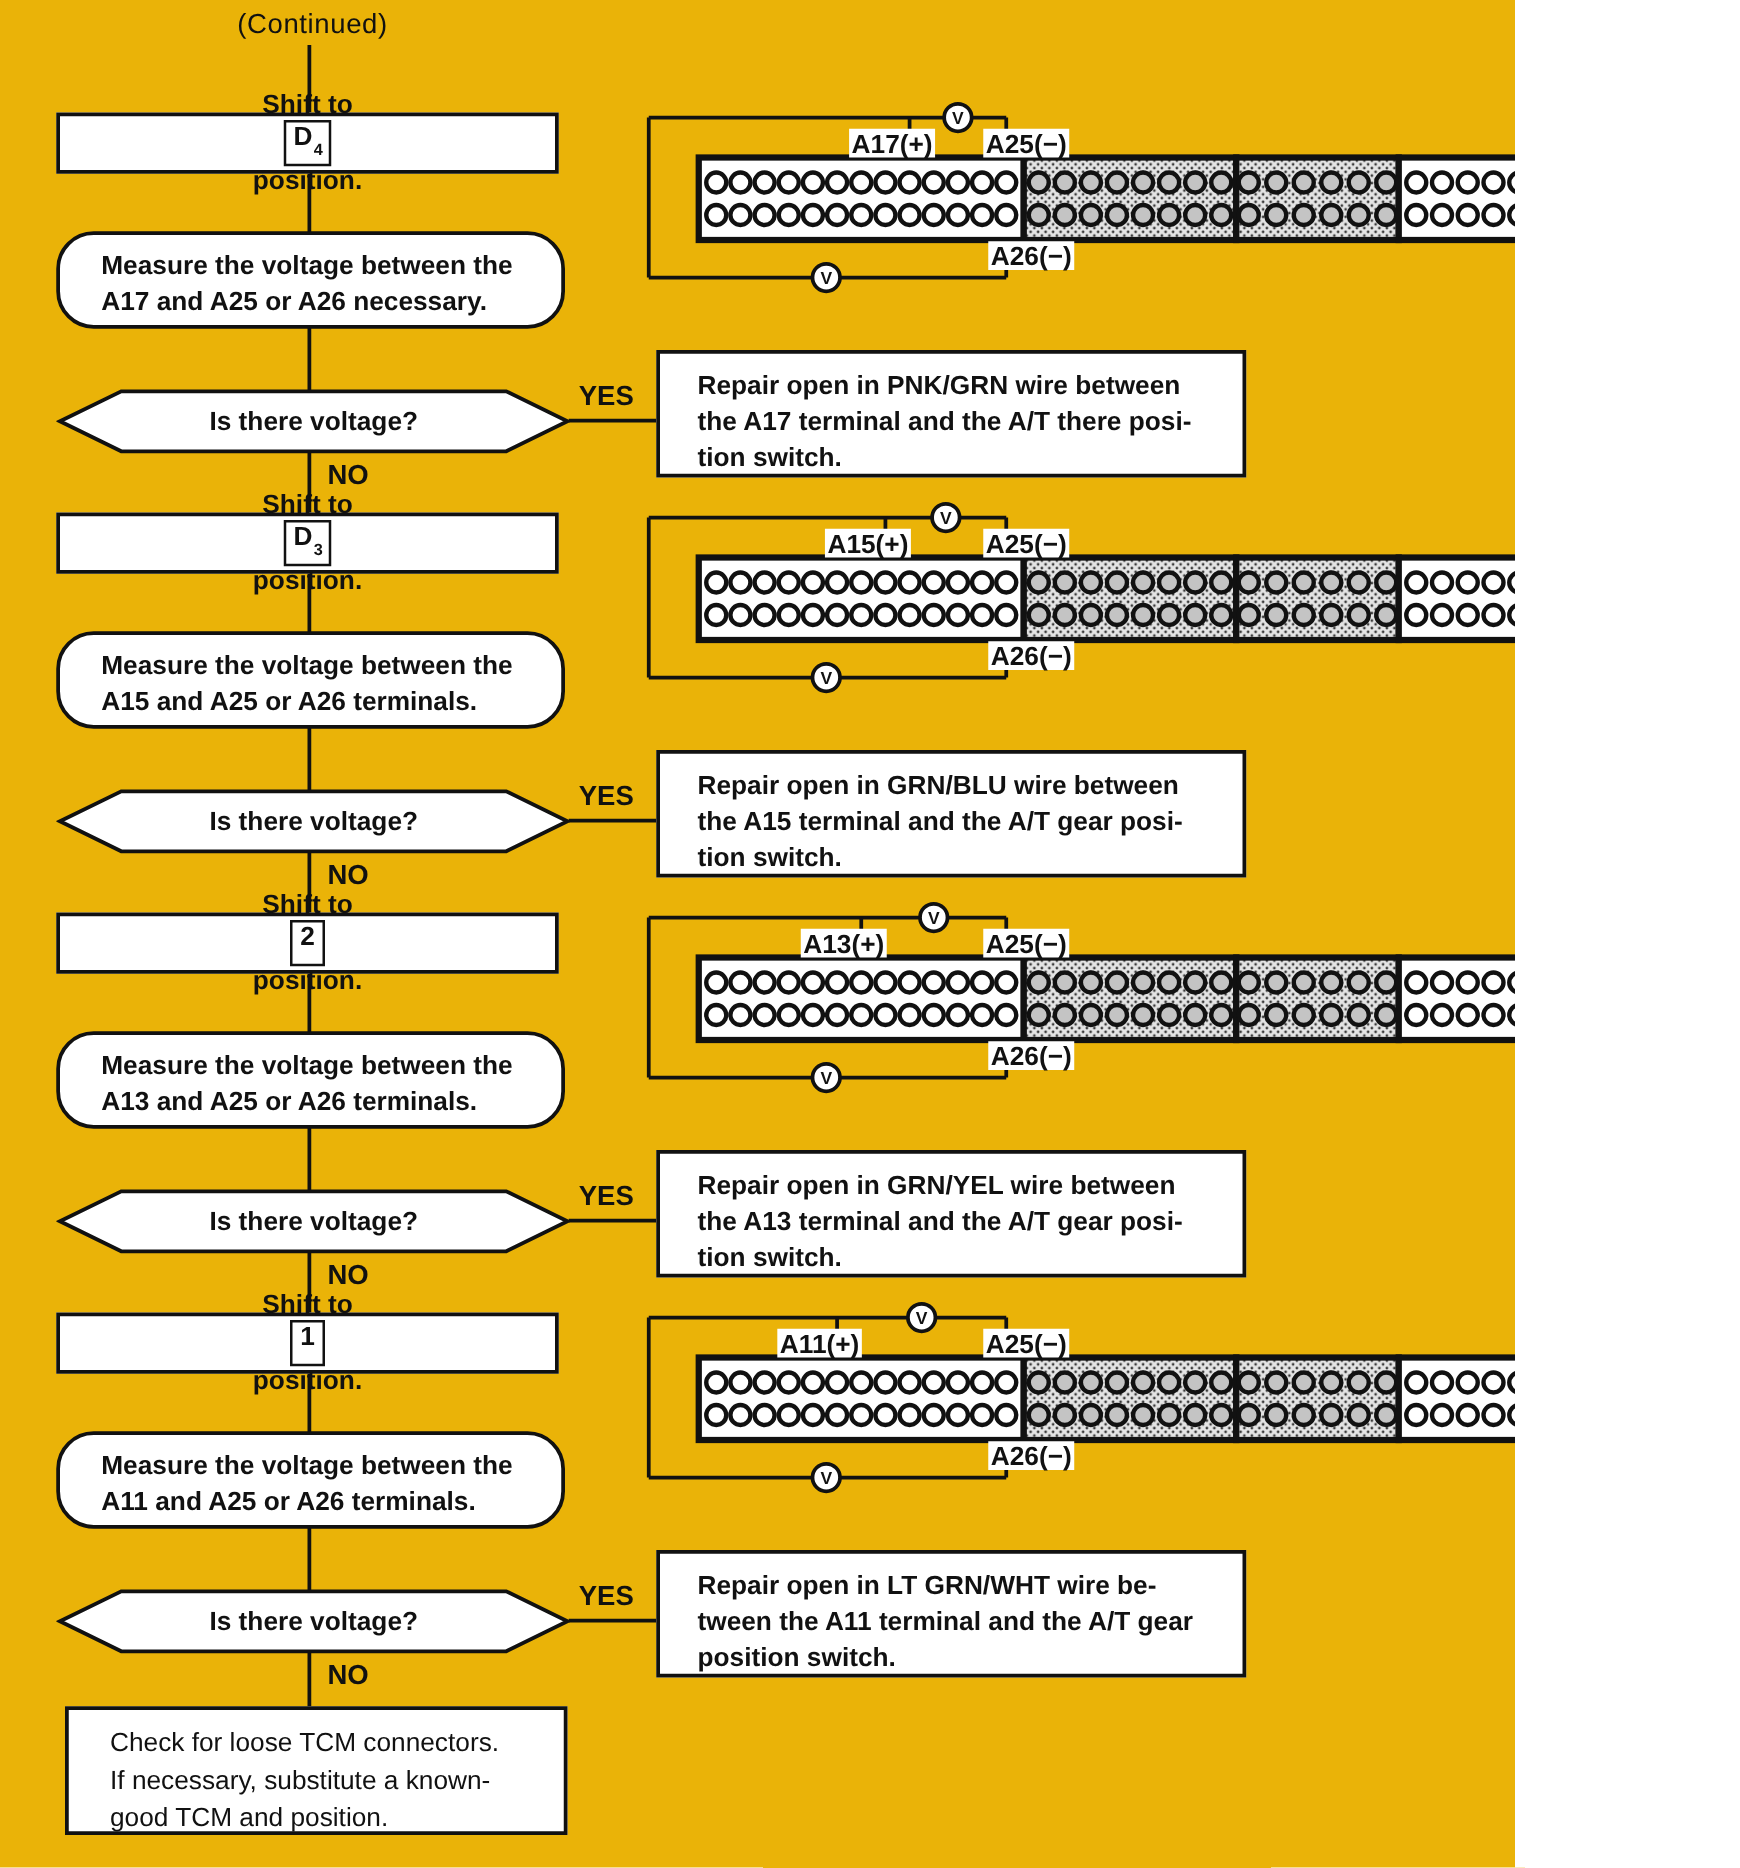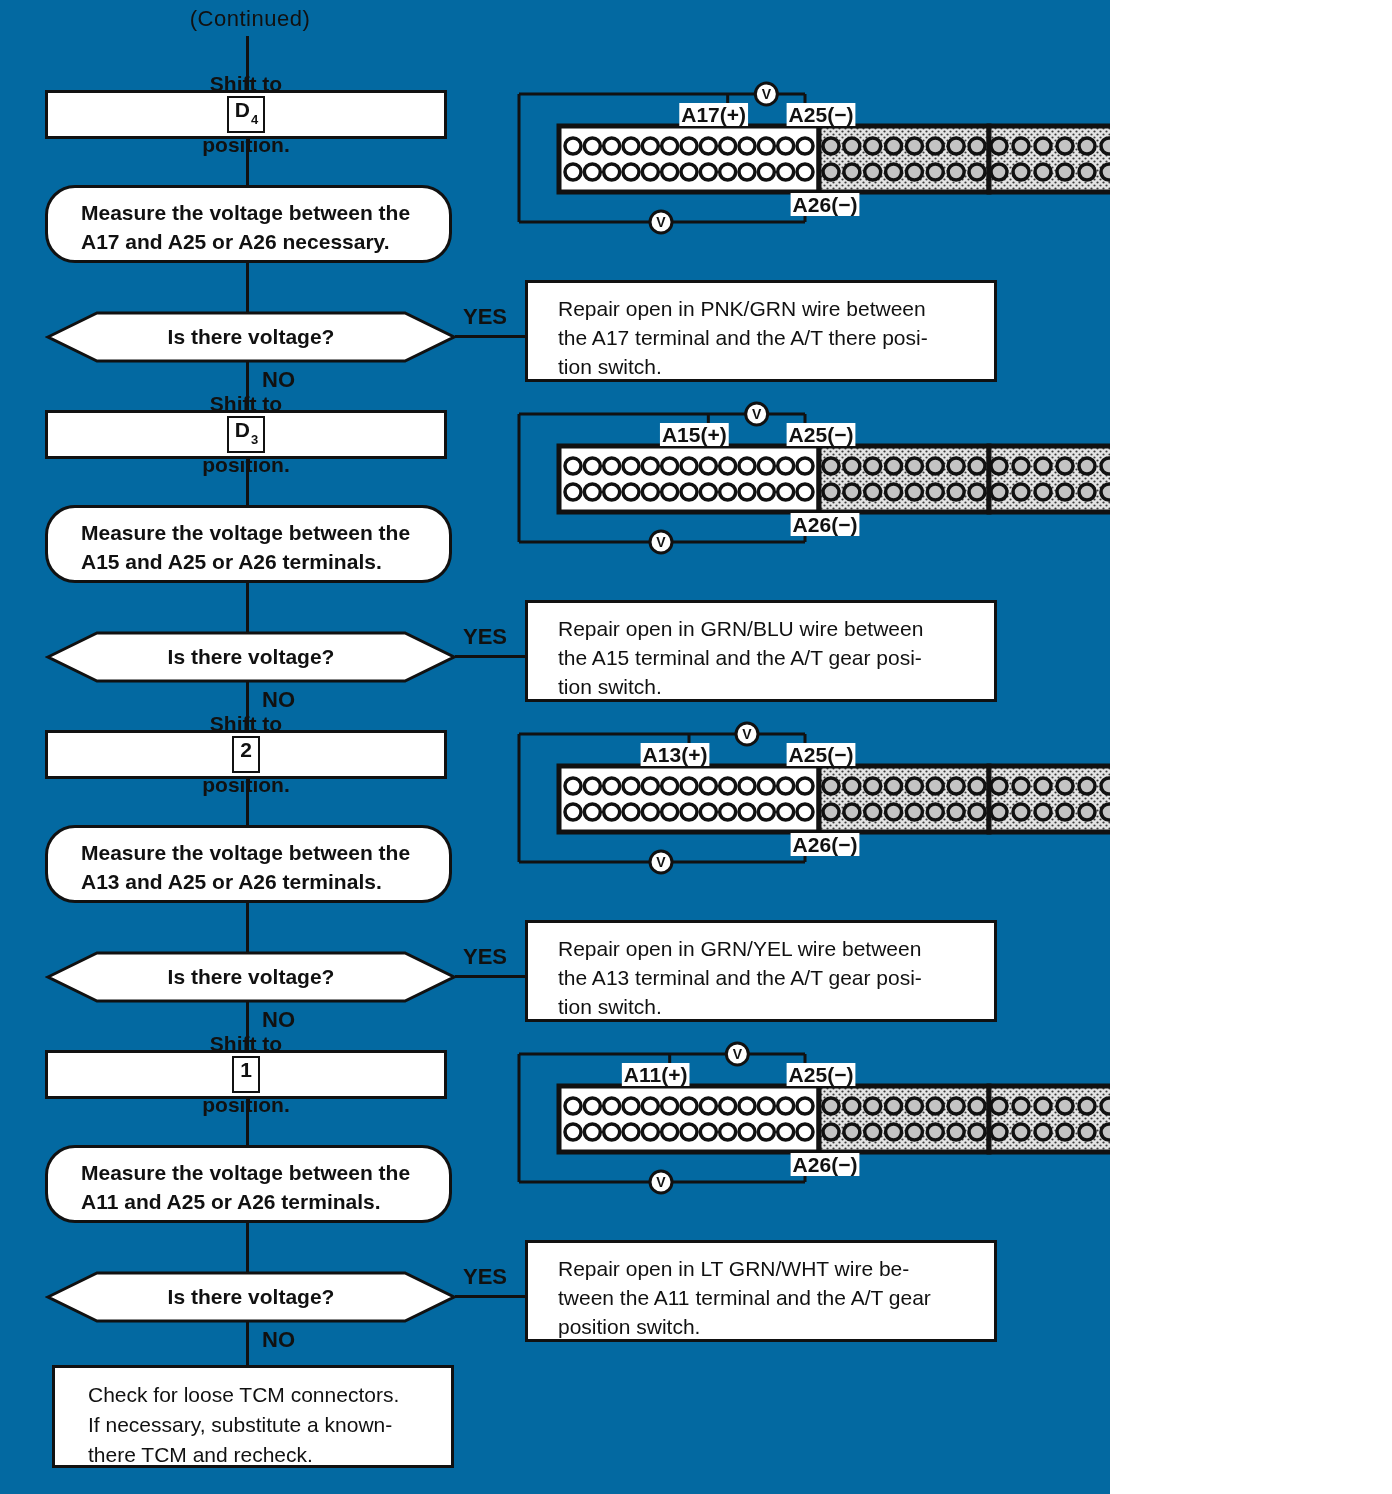--- a/index.html
+++ b/index.html
@@ -1,36 +1,36 @@
 <!DOCTYPE html>
 <html><head>
 <meta charset="utf-8">
 <style>
   html,body{margin:0;padding:0;background:#fff;}
-  .canvas{position:relative;width:1110px;height:1494px;background:#0369a1;
+  .canvas{position:relative;width:1212px;height:1494px;background:#eab308;
           font-family:"Liberation Sans",sans-serif;color:#111;overflow:hidden;}
   .vline{position:absolute;left:246px;width:3px;background:#111;}
   .hline{position:absolute;height:3px;background:#111;}
   .title{position:absolute;left:150px;top:6px;width:200px;text-align:center;
          font-size:22px;font-weight:normal;letter-spacing:0.5px;}
   .pbox{position:absolute;border:3px solid #111;background:#fff;box-sizing:border-box;flex-direction:column;}
   .shiftbox{left:45px;width:402px;height:49px;display:flex;align-items:center;
             justify-content:center;font-weight:bold;font-size:21px;}
   .posbox{display:inline-block;border:2px solid #111;padding:0px 6px 1px 6px;
           margin:0 9px;line-height:24px;}
   .posbox sub{font-size:13px;position:relative;bottom:-2px;left:1px;}
   .measurebox{left:45px;width:407px;height:78px;padding:10px 0 0 33px;
               font-weight:bold;font-size:21px;line-height:29px;border-radius:30px;}
   .hexwrap{position:absolute;left:45px;width:412px;height:54px;}
   .hexwrap text{font-size:21px;font-weight:bold;fill:#111;}
   .yeslab{position:absolute;left:463px;font-weight:bold;font-size:22px;}
   .nolab{position:absolute;left:262px;font-weight:bold;font-size:22px;}
   .repair{position:absolute;left:525px;width:472px;height:102px;border:3px solid #111;
           background:#fff;box-sizing:border-box;padding:11px 0 0 30px;
-          font-weight:normal;font-size:21px;line-height:29px;}
+          font-weight:bold;font-size:21px;line-height:29px;}
   .finalbox{left:52px;top:1365px;width:402px;height:103px;padding:12px 0 0 33px;
             font-weight:normal;font-size:21px;line-height:30px;}
   svg.conn{position:absolute;left:511px;width:880px;height:152px;overflow:visible;}
   svg.conn text.clabel{font-size:21px;font-weight:bold;fill:#111;}
   svg.conn text.vsym{font-size:14px;font-weight:bold;fill:#111;}
 </style>
 </head>
 <body>
 
 <svg width="0" height="0" style="position:absolute" aria-hidden="true">
@@ -546,16 +546,16 @@
       <text x="144.66666666666666" y="40" text-anchor="middle" class="clabel">A11(+)</text>
       <rect x="275.609375" y="21" width="68.78125" height="23" fill="#fff"></rect>
       <text x="310" y="40" text-anchor="middle" class="clabel">A25(−)</text>
       <rect x="279.609375" y="111" width="68.78125" height="23" fill="#fff"></rect>
       <text x="314" y="130" text-anchor="middle" class="clabel">A26(−)</text>
     </svg>
 
   <div class="pbox finalbox">
     <div>Check for loose TCM connectors.</div>
     <div>If necessary, substitute a known-</div>
-    <div>there TCM and recheck.</div>
+    <div>good TCM and position.</div>
   </div>
 
 </div>
 
 </body></html>

